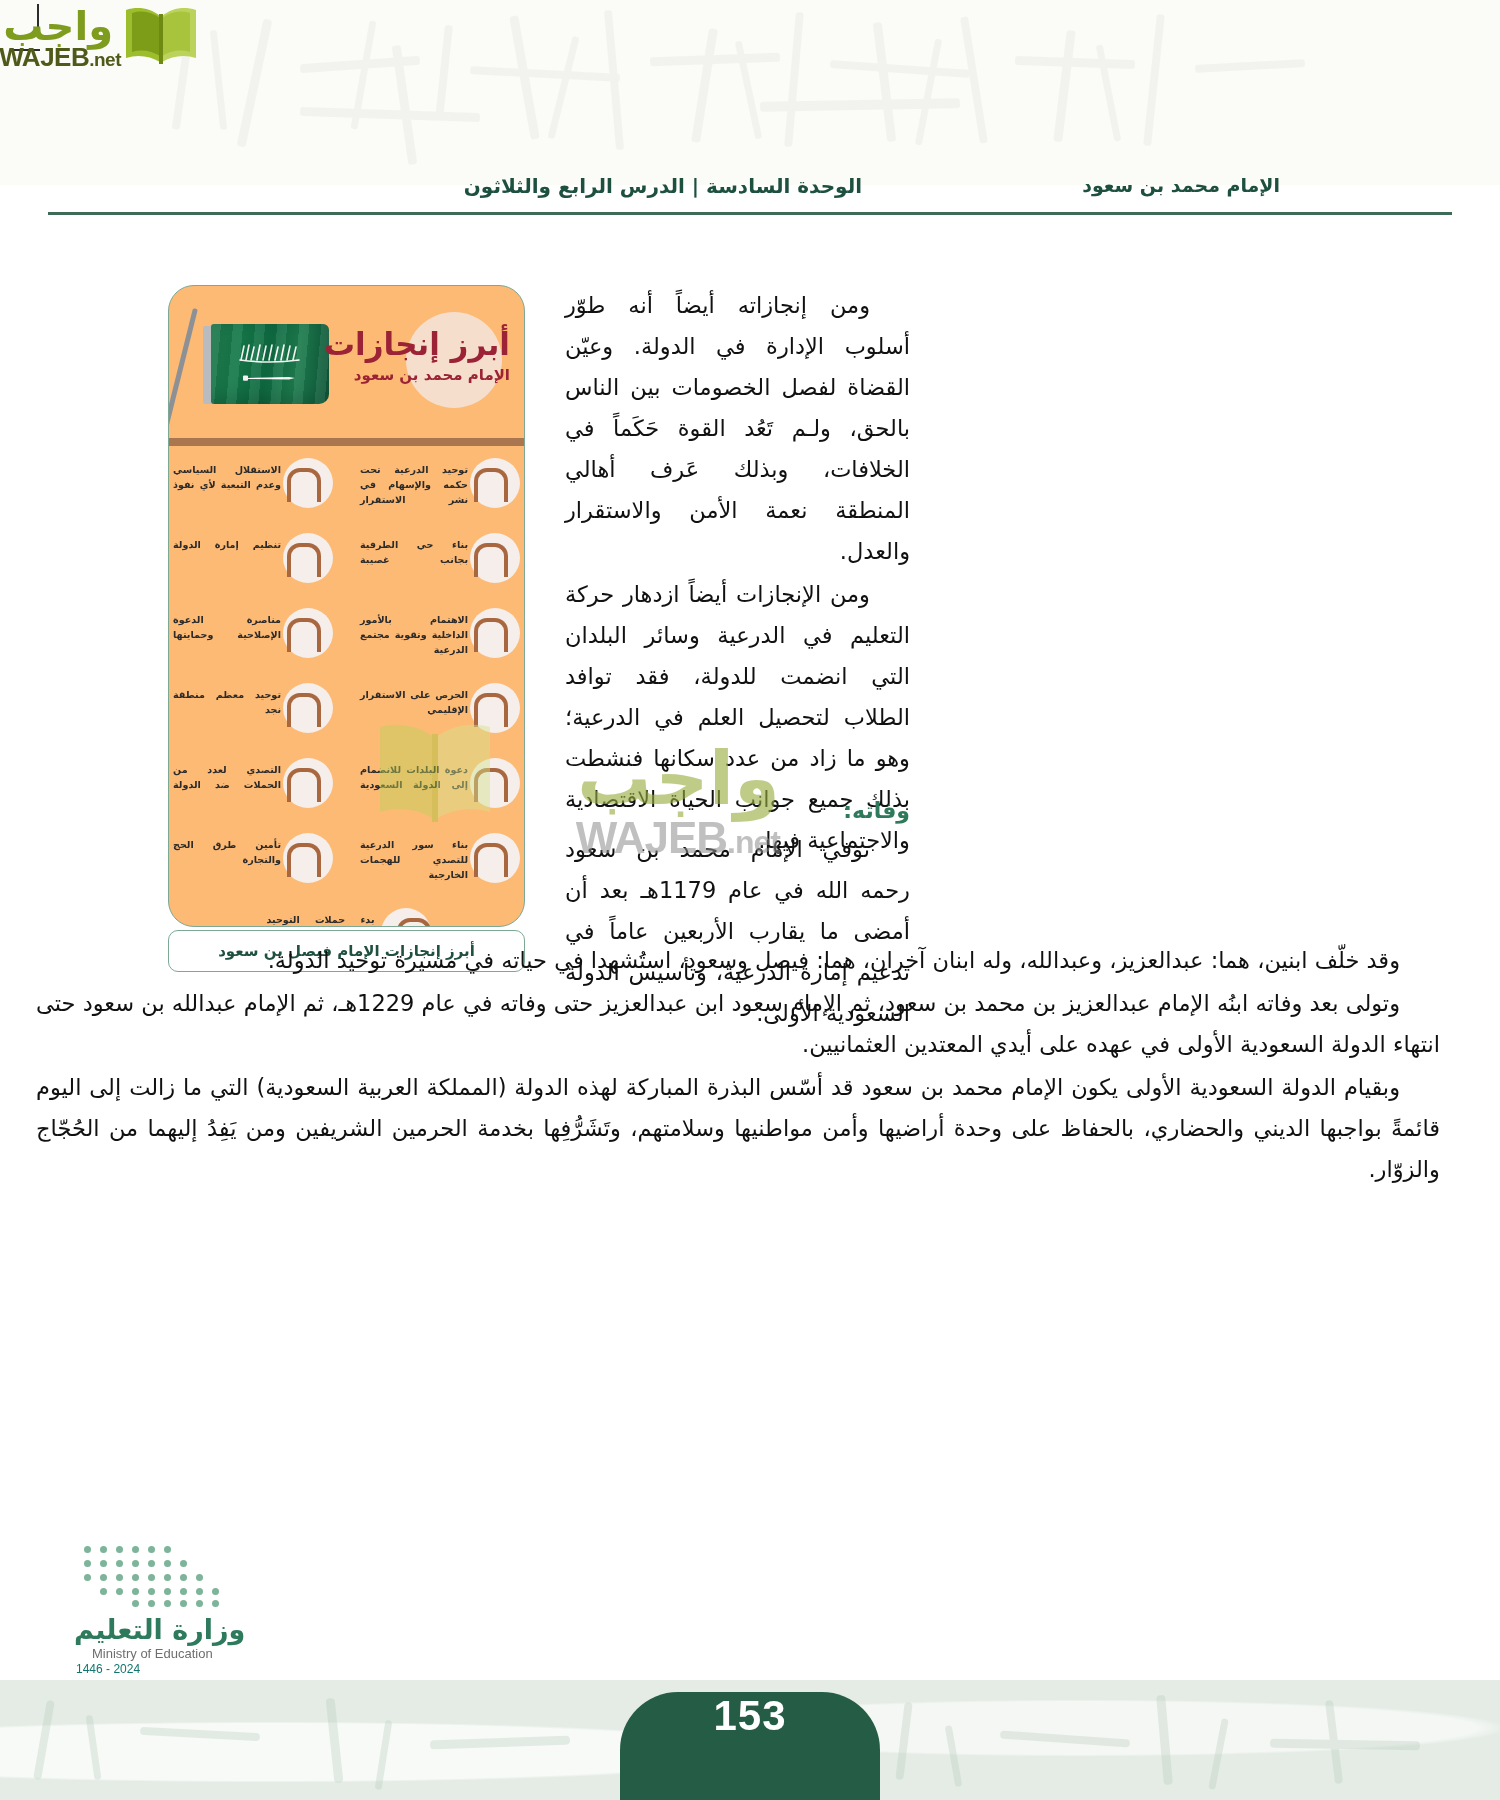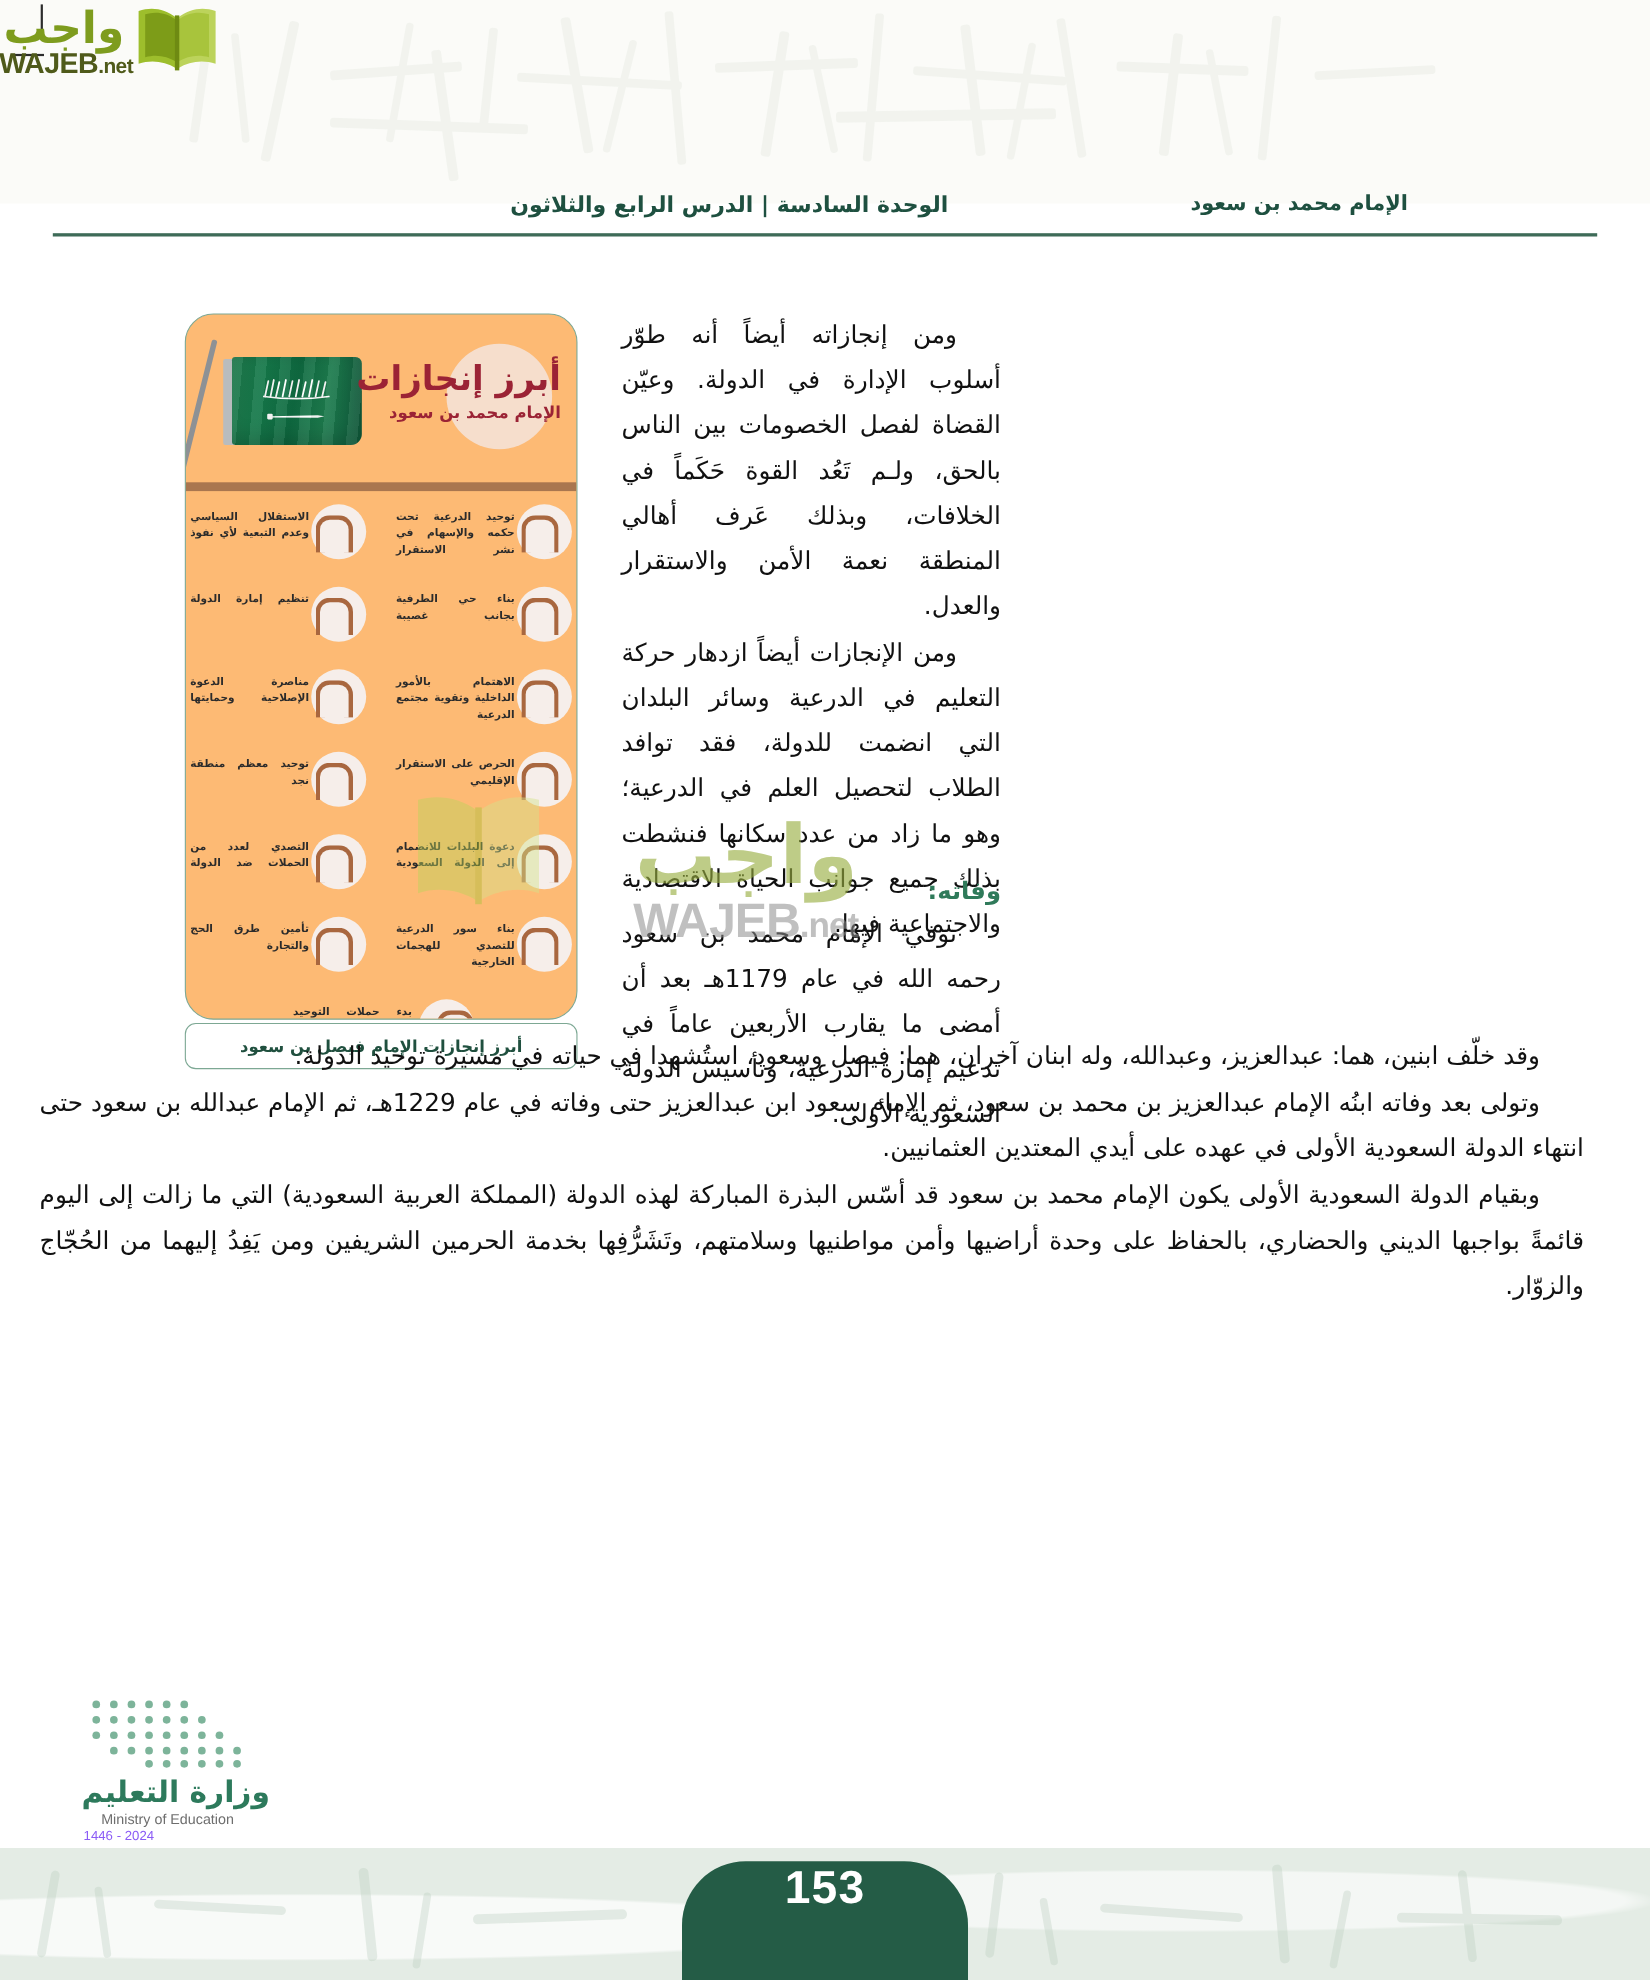--- a/index.html
+++ b/index.html
@@ -207,21 +207,21 @@
   .moe-logo{position:absolute;left:70px;bottom:118px;width:230px;height:140px;}
   .moe-dots{position:absolute;left:10px;top:0;width:160px;height:66px;}
   .moe-dots i{position:absolute;width:7px;height:7px;border-radius:50%;background:#7db49a;display:block;}
   .moe-ar{
     position:absolute;left:4px;top:72px;font-size:27px;font-weight:bold;color:#2d7a5c;direction:rtl;
   }
   .moe-en{
     position:absolute;left:22px;top:104px;font-size:13px;color:#6e6e6e;font-family:"Liberation Sans",sans-serif;
   }
   .moe-yr{
-    position:absolute;left:6px;top:120px;font-size:12px;color:#8b5cf6;font-family:"Liberation Sans",sans-serif;
+    position:absolute;left:6px;top:120px;font-size:12px;color:#0f766e;font-family:"Liberation Sans",sans-serif;
   }
 </style>
 </head>
 <body>
 
 <div class="calig-band">
   <div class="strokes">
     <div class="s" style="left:180px;top:10px;width:8px;height:120px;transform:rotate(8deg)"></div>
     <div class="s" style="left:215px;top:30px;width:7px;height:100px;transform:rotate(-6deg)"></div>
     <div class="s" style="left:250px;top:18px;width:9px;height:130px;transform:rotate(12deg)"></div>

